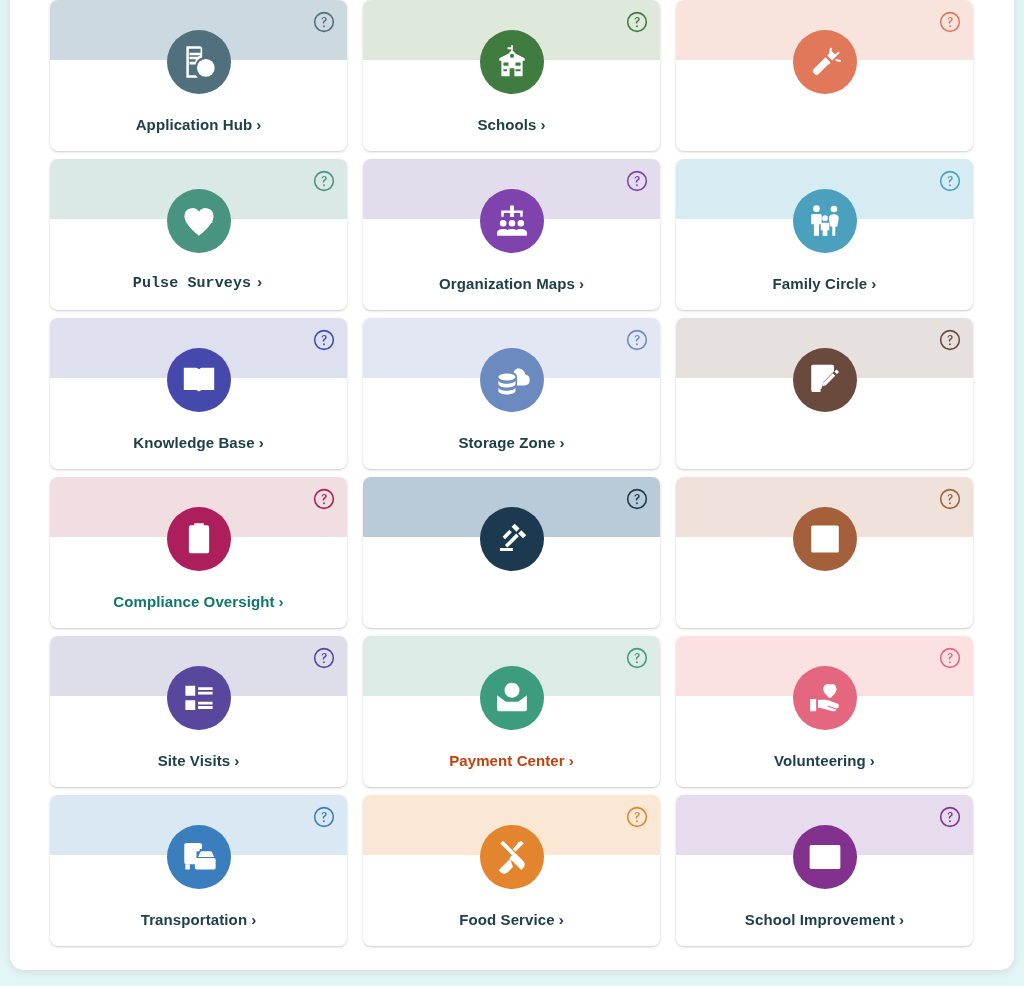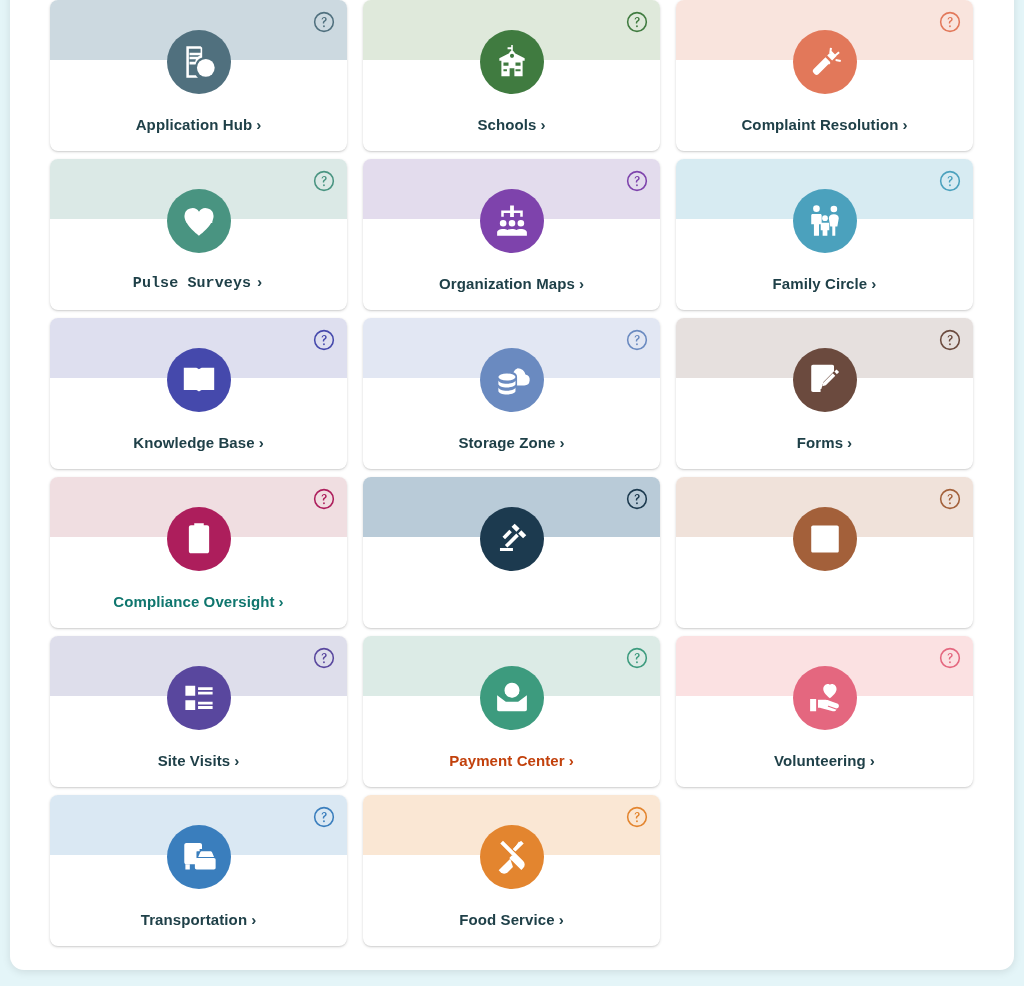--- a/index.html
+++ b/index.html
@@ -143,21 +143,20 @@
               <circle cx="12" cy="12" r="10.2" fill="none" stroke="currentColor" stroke-width="1.7"></circle>
               <path d="M9.4 9.2c.1-1.6 1.3-2.7 2.8-2.7 1.6 0 2.7 1 2.7 2.4 0 1.1-.5 1.8-1.6 2.5-.8.5-1.1 1-1.1 1.8v.5h-1.5v-.7c0-1.2.4-1.9 1.5-2.6.8-.5 1.1-.9 1.1-1.5 0-.7-.5-1.2-1.2-1.2-.7 0-1.2.5-1.3 1.4l-1.4.1z" fill="currentColor"></path>
               <circle cx="11.95" cy="16.6" r="1" fill="currentColor"></circle>
             </svg>
           </div>
           <div class="tile-icon" style="background: rgb(226, 120, 90);">
             <svg viewBox="0 0 24 24">
               <path d="M13.4 7.9l2.8-2.8 3.1 3.1-2.8 2.8-3.1-3.1zM12.3 9l3.1 3.1-7.6 7.6a1.6 1.6 0 0 1-2.2 0l-.9-.9a1.6 1.6 0 0 1 0-2.2L12.3 9zm2.4-2.6l.4-3.4 1.3.2-.5 3.4-1.2-.2zm3.2 1.1l2.6-2.2.8 1-2.6 2.2-.8-1zm.9 2.6l3.3.6-.3 1.3-3.2-.7.2-1.2zM14 11.4l1.4 1.4-.8.8-1.4-1.4.8-.8z"></path>
             </svg>
           </div>
-          <div class="tile-label" style="color: rgb(31, 64, 72);">Complaint Resolution<span class="tile-chevron">›</span></div>
         </div>
         <div class="tile">
           <div class="tile-band" style="background: rgb(219, 233, 230);"></div>
           <div class="tile-help" style="color: rgb(73, 148, 129);">
             <svg viewBox="0 0 24 24">
               <circle cx="12" cy="12" r="10.2" fill="none" stroke="currentColor" stroke-width="1.7"></circle>
               <path d="M9.4 9.2c.1-1.6 1.3-2.7 2.8-2.7 1.6 0 2.7 1 2.7 2.4 0 1.1-.5 1.8-1.6 2.5-.8.5-1.1 1-1.1 1.8v.5h-1.5v-.7c0-1.2.4-1.9 1.5-2.6.8-.5 1.1-.9 1.1-1.5 0-.7-.5-1.2-1.2-1.2-.7 0-1.2.5-1.3 1.4l-1.4.1z" fill="currentColor"></path>
               <circle cx="11.95" cy="16.6" r="1" fill="currentColor"></circle>
             </svg>
           </div>
@@ -250,21 +249,20 @@
               <circle cx="11.95" cy="16.6" r="1" fill="currentColor"></circle>
             </svg>
           </div>
           <div class="tile-icon" style="background: rgb(107, 74, 62);">
             <svg viewBox="0 0 24 24">
               <path d="M4.4 2.4h12.2c.6 0 1.1.5 1.1 1.1v3L11 13.2l-.9 3.1-.4 1.4h-.5v1.9H4.4c-.6 0-1.1-.5-1.1-1.1V3.5c0-.6.5-1.1 1.1-1.1z"></path>
               <path fill="#fff" d="M5.6 5.1a1 1 0 1 1 0 2 1 1 0 0 1 0-2zm2.2.2h5.8v1.5H7.8V5.3zM5.6 9a1 1 0 1 1 0 2 1 1 0 0 1 0-2zm2.2.2h5.1v1.5H7.8V9.2zM5.6 12.9a1 1 0 1 1 0 2 1 1 0 0 1 0-2zm2.2.2h2.6v1.5H7.8v-1.5zm-2.2 3.7a1 1 0 1 1 0 2 1 1 0 0 1 0-2z"></path>
               <path d="M19.3 5.3l1.6 1.6-1.4 1.4-1.6-1.6 1.4-1.4zm-2.4 2.4l1.6 1.6-6 6-2.2.6.6-2.2 6-6z"></path>
             </svg>
           </div>
-          <div class="tile-label" style="color: rgb(31, 64, 72);">Forms<span class="tile-chevron">›</span></div>
         </div>
         <div class="tile">
           <div class="tile-band" style="background: rgb(240, 222, 225);"></div>
           <div class="tile-help" style="color: rgb(173, 30, 92);">
             <svg viewBox="0 0 24 24">
               <circle cx="12" cy="12" r="10.2" fill="none" stroke="currentColor" stroke-width="1.7"></circle>
               <path d="M9.4 9.2c.1-1.6 1.3-2.7 2.8-2.7 1.6 0 2.7 1 2.7 2.4 0 1.1-.5 1.8-1.6 2.5-.8.5-1.1 1-1.1 1.8v.5h-1.5v-.7c0-1.2.4-1.9 1.5-2.6.8-.5 1.1-.9 1.1-1.5 0-.7-.5-1.2-1.2-1.2-.7 0-1.2.5-1.3 1.4l-1.4.1z" fill="currentColor"></path>
               <circle cx="11.95" cy="16.6" r="1" fill="currentColor"></circle>
             </svg>
           </div>
@@ -402,15 +400,33 @@
             <svg viewBox="0 0 24 24">
               <path d="M4.6 3.4l1.7-1.7 12.8 12.8a3.2 3.2 0 0 1 0 4.5l-1.2 1.2-7.3-7.3 1.7-1.7-7.7-7.8z"></path>
               <path d="M19.4 3.4l-1.7-1.7-5.2 5.2 1.7 1.7 5.2-5.2z"></path>
               <path d="M16.4 2.2l1.4 1-3.6 5-1.4-1 3.6-5z"></path>
               <path d="M10.9 13.1L3.6 20.4l1.2 1.2a3.2 3.2 0 0 0 4.5 0l3.3-3.3-1.7-5.2z"></path>
               <path d="M12 10.9l-1.7 1.7 1.7 1.7 1.7-1.7-1.7-1.7z"></path>
             </svg>
           </div>
           <div class="tile-label" style="color: rgb(31, 64, 72);">Food Service<span class="tile-chevron">›</span></div>
         </div>
+        <div class="tile">
+          <div class="tile-band" style="background: rgb(230, 220, 237);"></div>
+          <div class="tile-help" style="color: rgb(130, 49, 143);">
+            <svg viewBox="0 0 24 24">
+              <circle cx="12" cy="12" r="10.2" fill="none" stroke="currentColor" stroke-width="1.7"></circle>
+              <path d="M9.4 9.2c.1-1.6 1.3-2.7 2.8-2.7 1.6 0 2.7 1 2.7 2.4 0 1.1-.5 1.8-1.6 2.5-.8.5-1.1 1-1.1 1.8v.5h-1.5v-.7c0-1.2.4-1.9 1.5-2.6.8-.5 1.1-.9 1.1-1.5 0-.7-.5-1.2-1.2-1.2-.7 0-1.2.5-1.3 1.4l-1.4.1z" fill="currentColor"></path>
+              <circle cx="11.95" cy="16.6" r="1" fill="currentColor"></circle>
+            </svg>
+          </div>
+          <div class="tile-icon" style="background: rgb(130, 49, 143);">
+            <svg viewBox="0 0 24 24">
+              <path d="M3.4 4.4h17.2c.6 0 1.1.5 1.1 1.1v13c0 .6-.5 1.1-1.1 1.1H3.4c-.6 0-1.1-.5-1.1-1.1v-13c0-.6.5-1.1 1.1-1.1z"></path>
+              <path fill="#fff" d="M4.2 6.2h15.6v11.6H4.2V6.2z"></path>
+              <path d="M18 8.1v4.3h-1.8v-1.3l-4 4-3.1-3.1-3.6 3.6-1.3-1.3 4.9-4.9 3.1 3.1 2.7-2.6h-1.3V8.1H18z"></path>
+            </svg>
+          </div>
+          <div class="tile-label" style="color: rgb(31, 64, 72);">School Improvement<span class="tile-chevron">›</span></div>
+        </div>
       </div>
   </div>
 </div>
 
 </body></html>

